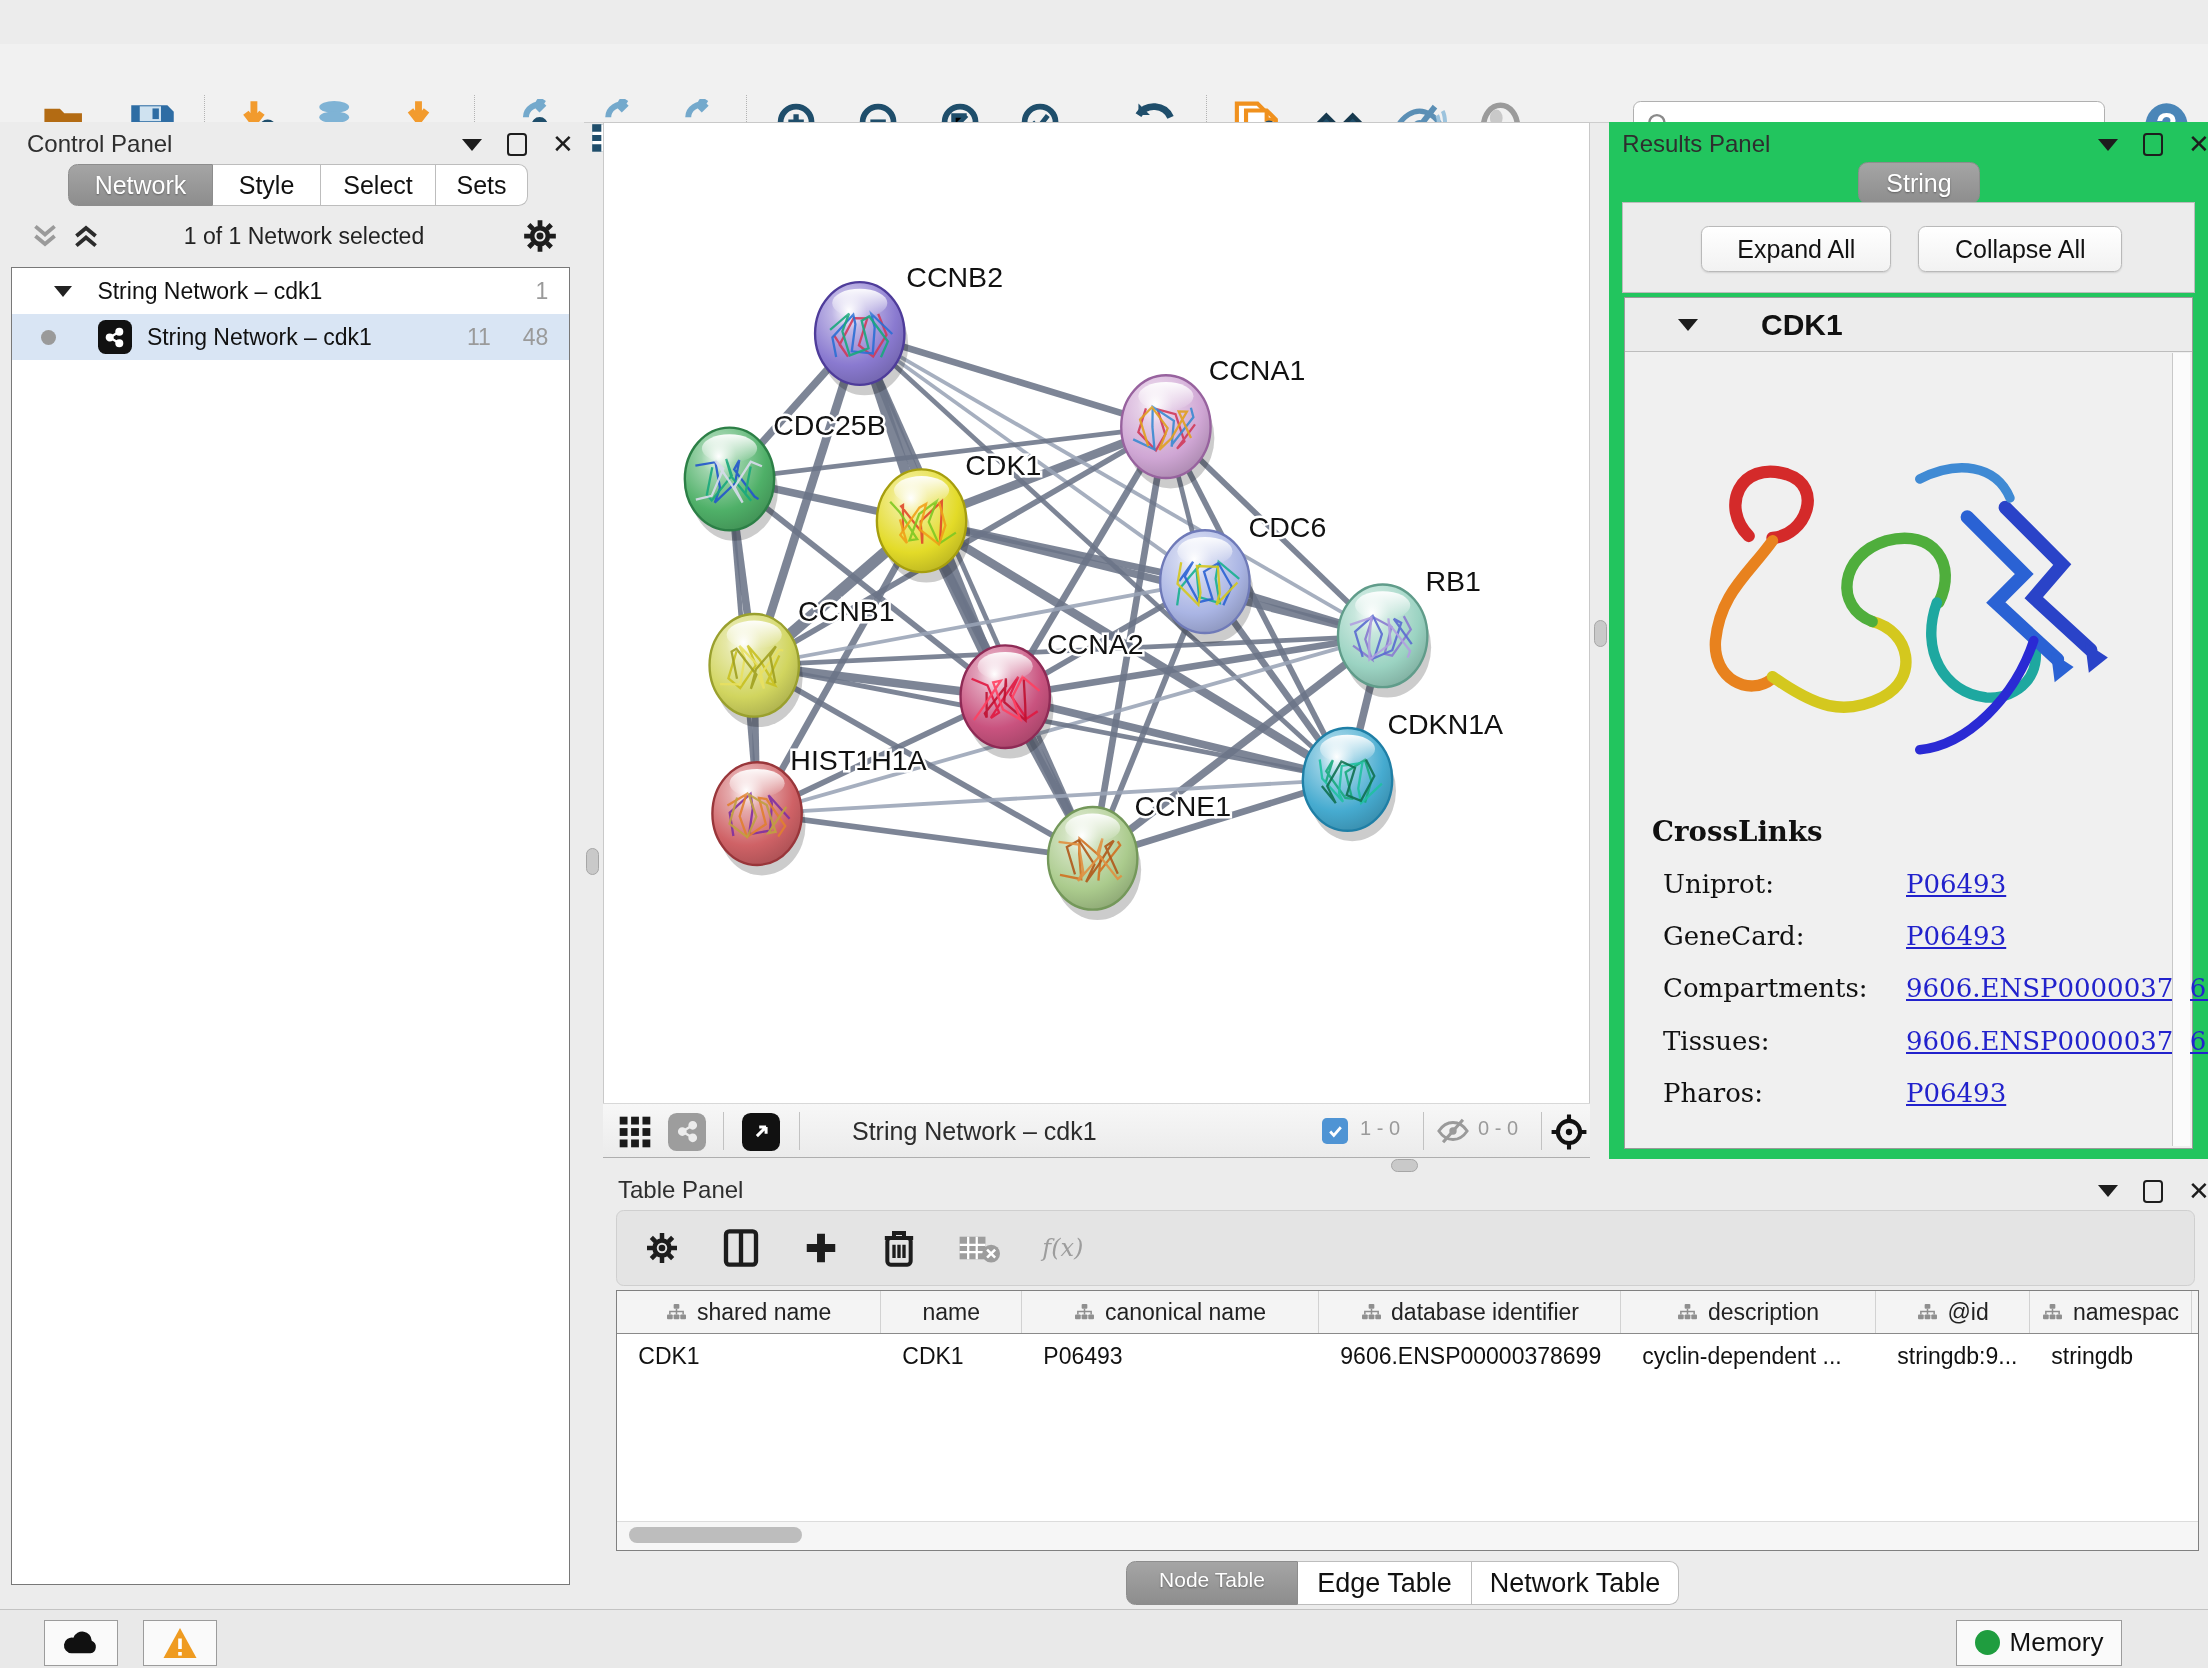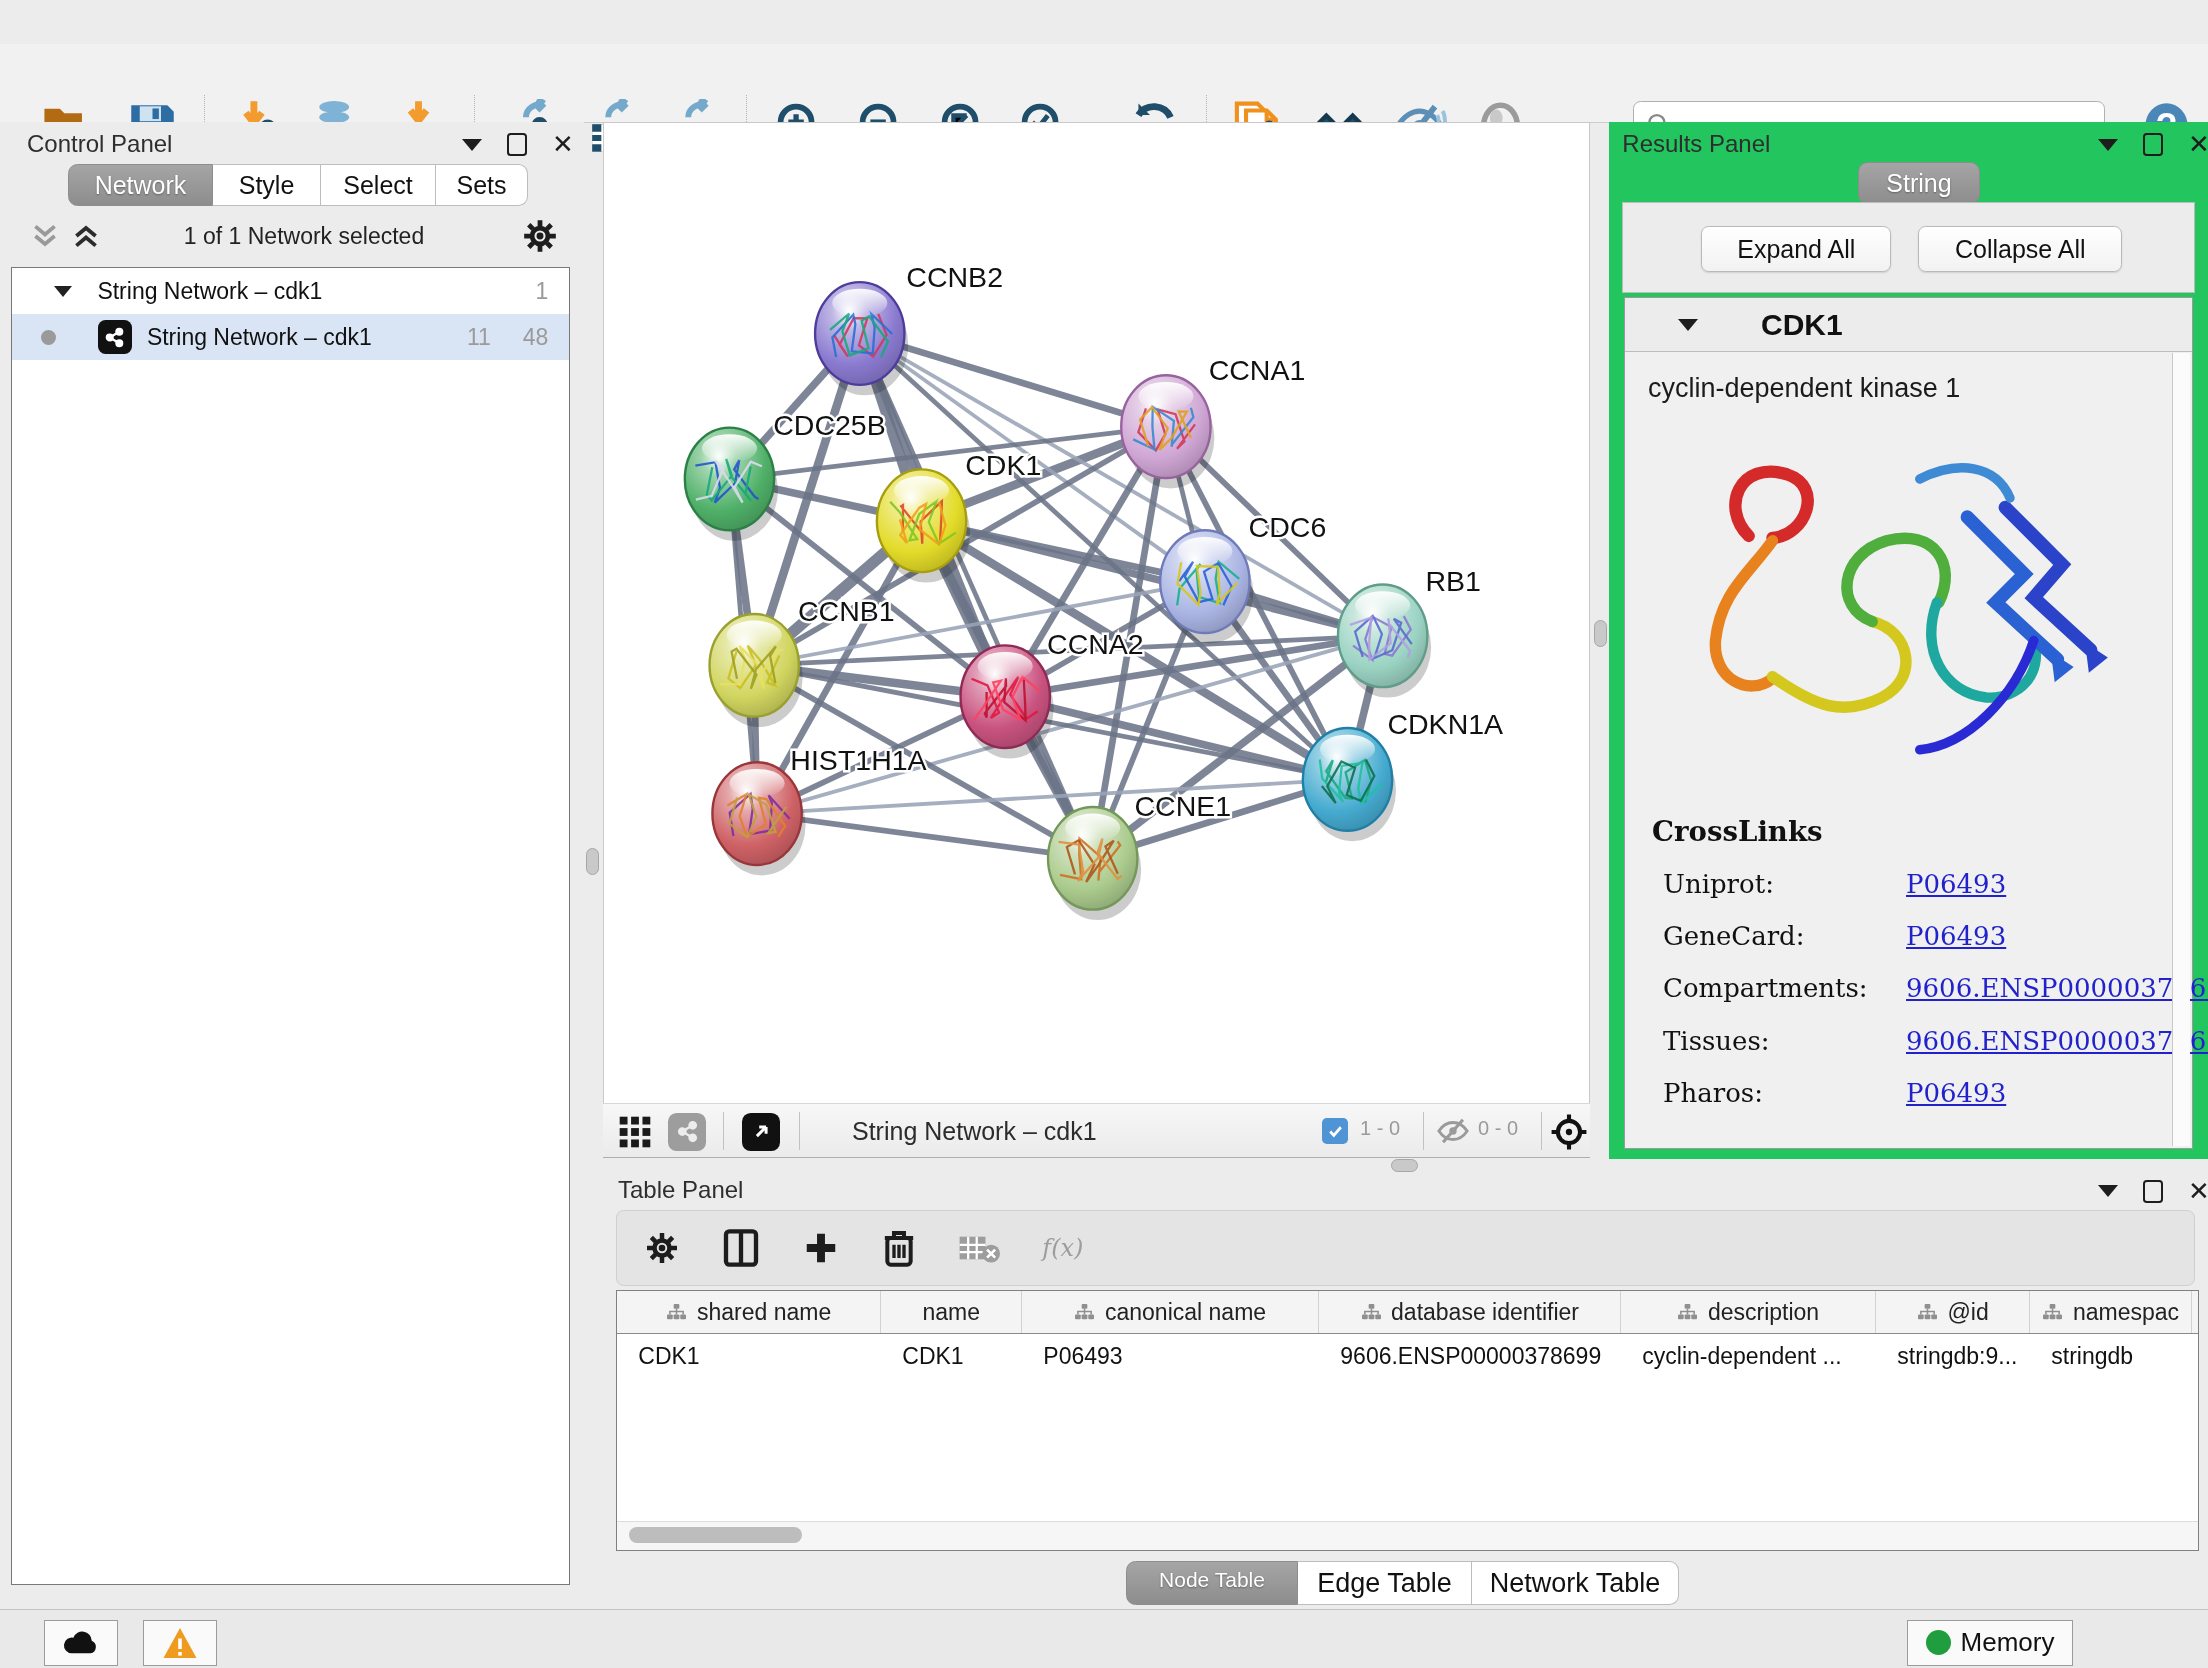--- a/index.html
+++ b/index.html
@@ -595,21 +595,20 @@
     </div>
     <div class="abs" style="left:13.3px;top:80px;width:573px;height:91px;background:#ececec;border:1.9px solid #bcbcbc;box-sizing:border-box">
       <div class="btn abs" style="left:78px;top:23px;width:188px;height:44px">Expand All</div>
       <div class="btn abs" style="left:295px;top:23px;width:202px;height:44px">Collapse All</div>
     </div>
     <div class="abs rescard">
       <div class="hdr">
         <div class="tri-down" style="margin-left:53px"></div>
         <span style="margin-left:63px;font-size:30px;font-weight:bold;color:#111">CDK1</span>
       </div>
-      <div style="padding:21px 0 0 23px;font-size:27px;color:#1b1b1b">cyclin-dependent kinase 1</div>
       <svg class="abs" style="left:57px;top:124px" width="447" height="380" viewBox="0 0 470 400">
         <g fill="none" stroke-linecap="round">
           <path d="M70 120 C40 90, 60 40, 110 55 C150 68, 130 120, 95 122" stroke="#d42a2a" stroke-width="13"></path>
           <path d="M95 125 C70 160, 40 180, 35 230 C32 270, 70 290, 95 270" stroke="#e8821e" stroke-width="12"></path>
           <path d="M95 268 C140 300, 170 310, 210 290 C250 270, 240 220, 200 210" stroke="#d4c81e" stroke-width="12"></path>
           <path d="M200 210 C160 195, 165 140, 215 125 C265 112, 290 150, 270 190" stroke="#4fae3c" stroke-width="12"></path>
           <path d="M268 190 C250 240, 275 285, 320 290 C355 292, 380 265, 370 230" stroke="#1ea8a0" stroke-width="11"></path>
           <path d="M300 100 L360 160 L330 190 L395 250" stroke="#2a62d4" stroke-width="14"></path>
           <path d="M340 90 L400 150 L370 185 L430 240" stroke="#2a43c8" stroke-width="14"></path>
           <path d="M250 60 C290 40, 330 45, 345 80" stroke="#3f8ad4" stroke-width="10"></path>
@@ -810,20 +809,20 @@
           <path d="M6 15a5 5 0 1 1 1.2-9.9A6 6 0 0 1 18.8 7 4.2 4.2 0 0 1 18 15z" fill="#111"></path>
         </svg>
     </div>
     <div class="sb-btn" style="left:143px;width:72px">
       <svg width="36" height="34" viewBox="0 0 24 22">
           <path d="M12 1L23 21H1z" fill="#ef9b20"></path>
           <rect x="10.8" y="8" width="2.4" height="7" fill="#fff"></rect>
           <rect x="10.8" y="17" width="2.4" height="2.4" fill="#fff"></rect>
         </svg>
     </div>
-    <div class="sb-btn" style="left:1907px;width:164px;gap:10px">
+    <div class="sb-btn" style="left:1956px;width:164px;gap:10px">
       <span style="width:25px;height:25px;border-radius:50%;background:#1f9d3f;display:inline-block"></span>
       <span style="font-size:26px;color:#111">Memory</span>
     </div>
   </div>
 
 </div>
 
 
 </body></html>

